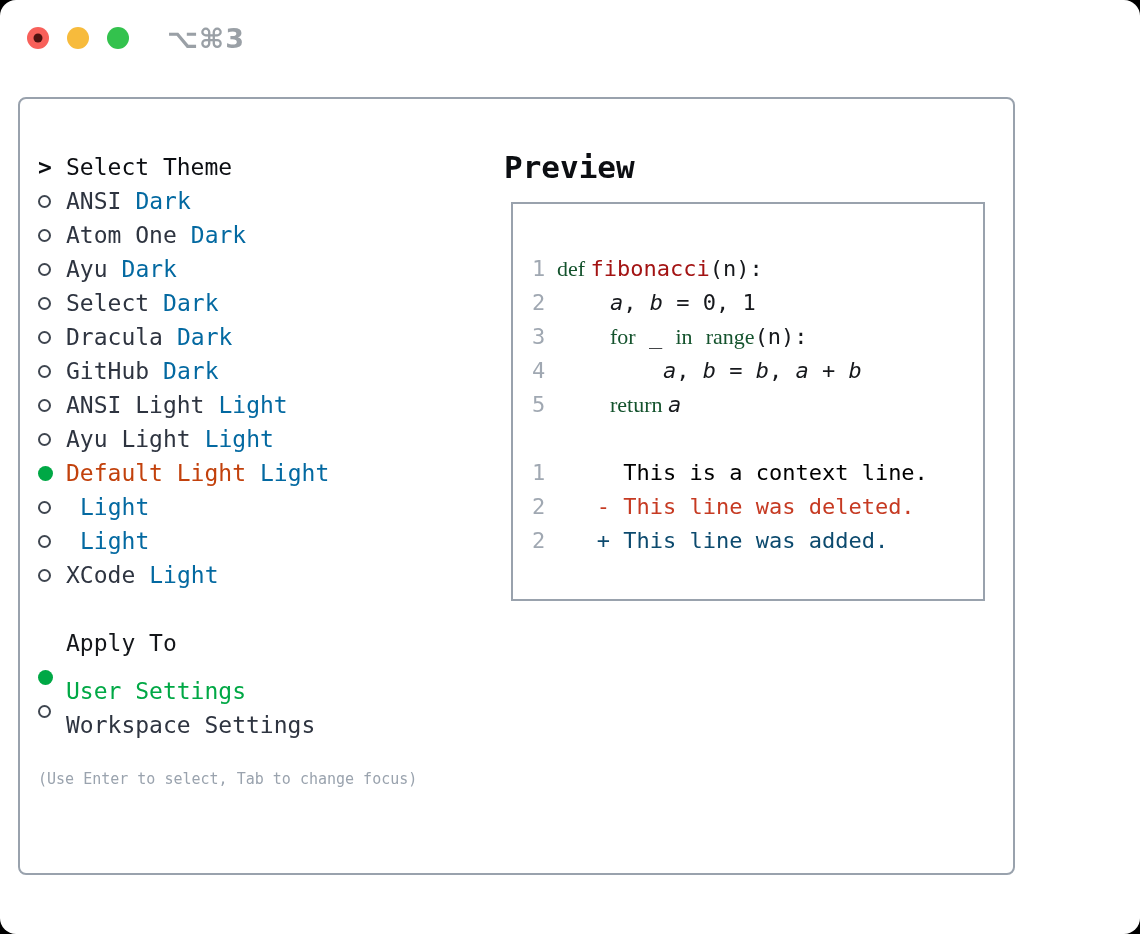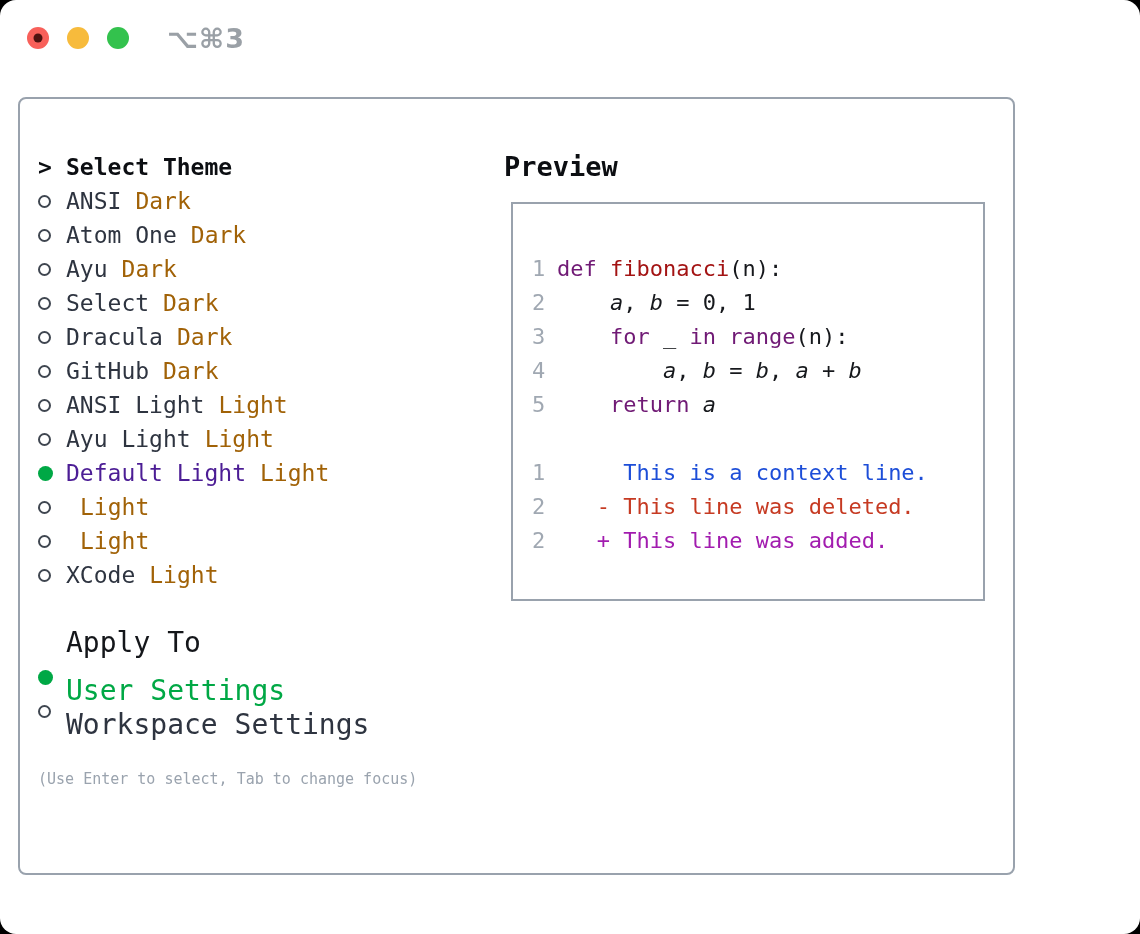--- a/index.html
+++ b/index.html
@@ -36,52 +36,52 @@
     position:absolute;left:18px;top:97px;width:993px;height:774px;
     border:2px solid #99a2ad;border-radius:8px;background:#fff;
   }
   
   .left-col{position:absolute;left:18px;top:51px;font-size:23px;line-height:34px;color:#2e3440;}
   .row{display:flex;align-items:center;height:34px;white-space:pre;}
   .marker{width:28px;flex:none;display:flex;align-items:center;}
   .caret{font-weight:700;color:#0c0e12;}
   .radio{width:13px;height:13px;border:2px solid #3f4650;border-radius:50%;box-sizing:border-box;}
   .radio.sel{width:15px;height:15px;border:none;background:#00a845;}
-  .hdr{font-weight:700;color:#0c0e12;}
+  .hdr{font-weight:400;color:#0c0e12;}
   .name{color:#2e3440;}
-  .variant{color:#a16207;margin-left:14px;}
-  .row.selected .name{color:#4c1d95;text-align:center;}
-  .apply-col{position:absolute;left:18px;top:527px;font-size:28px;line-height:34px;}
+  .variant{color:#0369a1;margin-left:14px;}
+  .row.selected .name{color:#c2410c;text-align:center;}
+  .apply-col{position:absolute;left:18px;top:527px;font-size:23px;line-height:34px;}
   .apply-hdr{color:#14161a;}
   .opt-label{color:#2e3440;margin-top:28px;}
   .opt.selected .opt-label{color:#00a845;}
   .hint{
     position:absolute;left:18px;top:663px;width:432px;
     font-size:15px;line-height:34px;color:#9aa3ae;
   }
   
   .preview-title{
     position:absolute;left:484px;top:51px;height:34px;line-height:34px;
-    font-size:27px;font-weight:700;color:#0c0e12;
+    font-size:31px;font-weight:700;color:#0c0e12;
   }
   .preview-box{
     position:absolute;left:491px;top:103px;width:474px;height:399px;
     border:2px solid #99a2ad;background:#fff;box-sizing:border-box;
     padding:48px 0 0 19px;overflow:hidden;
   }
   .cl{display:flex;height:34px;line-height:34px;font-size:22px;}
   .ln{width:25px;flex:none;color:#a0a8b2;white-space:pre;}
   .code{white-space:pre;color:#16181c;}
-  .kw{color:#701a75;}
+  .kw{color:#14532d;font-family:Liberation Serif, serif;}
   .fn{color:#a31313;}
   .pl{color:#16181c;}
   .var{color:#16181c;font-style:italic;}
-  .ctx{color:#1d4ed8;}
+  .ctx{color:#000000;}
   .del{color:#c63a22;}
-  .add{color:#a21caf;}
+  .add{color:#0c4a6e;}
 </style>
 </head>
 <body>
 
 <div class="window">
 
   <div class="titlebar">
     <div class="lights">
       <div class="light red">
         <span class="dot"></span>

